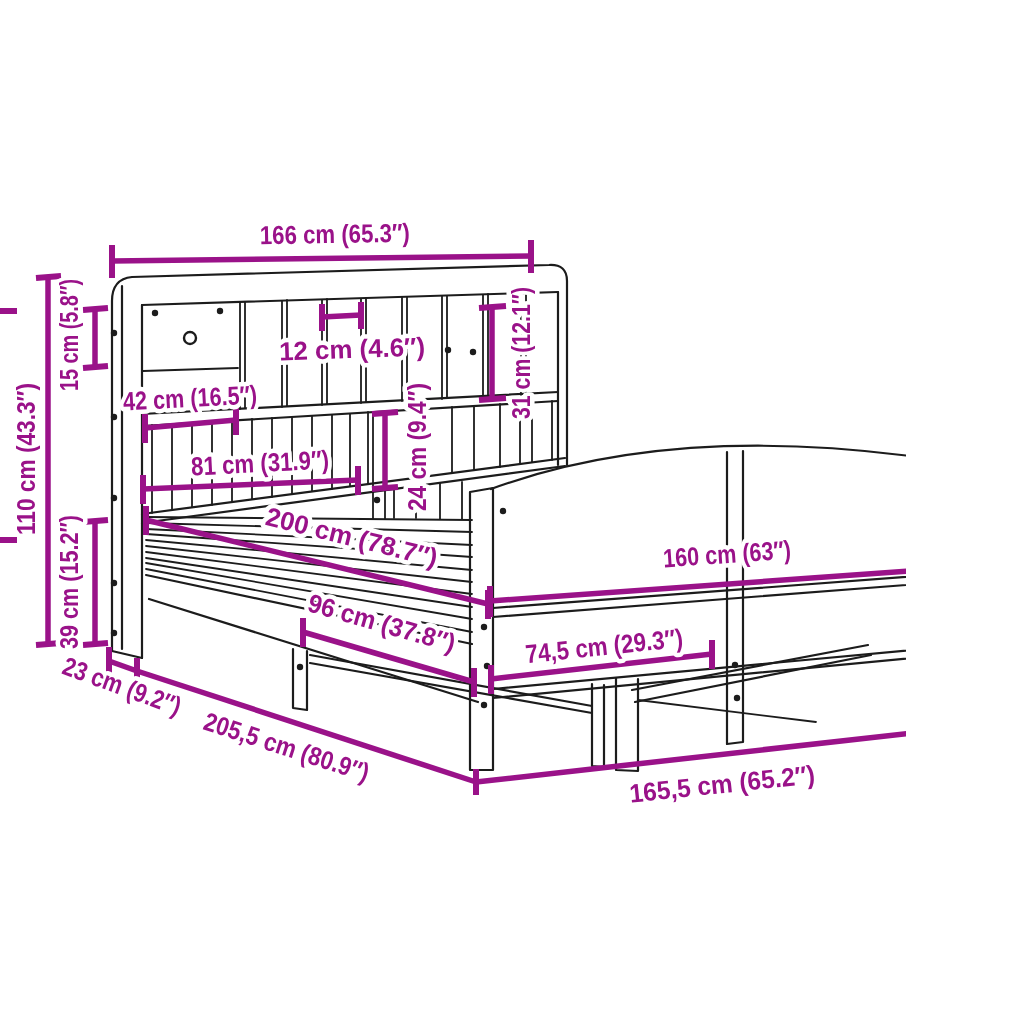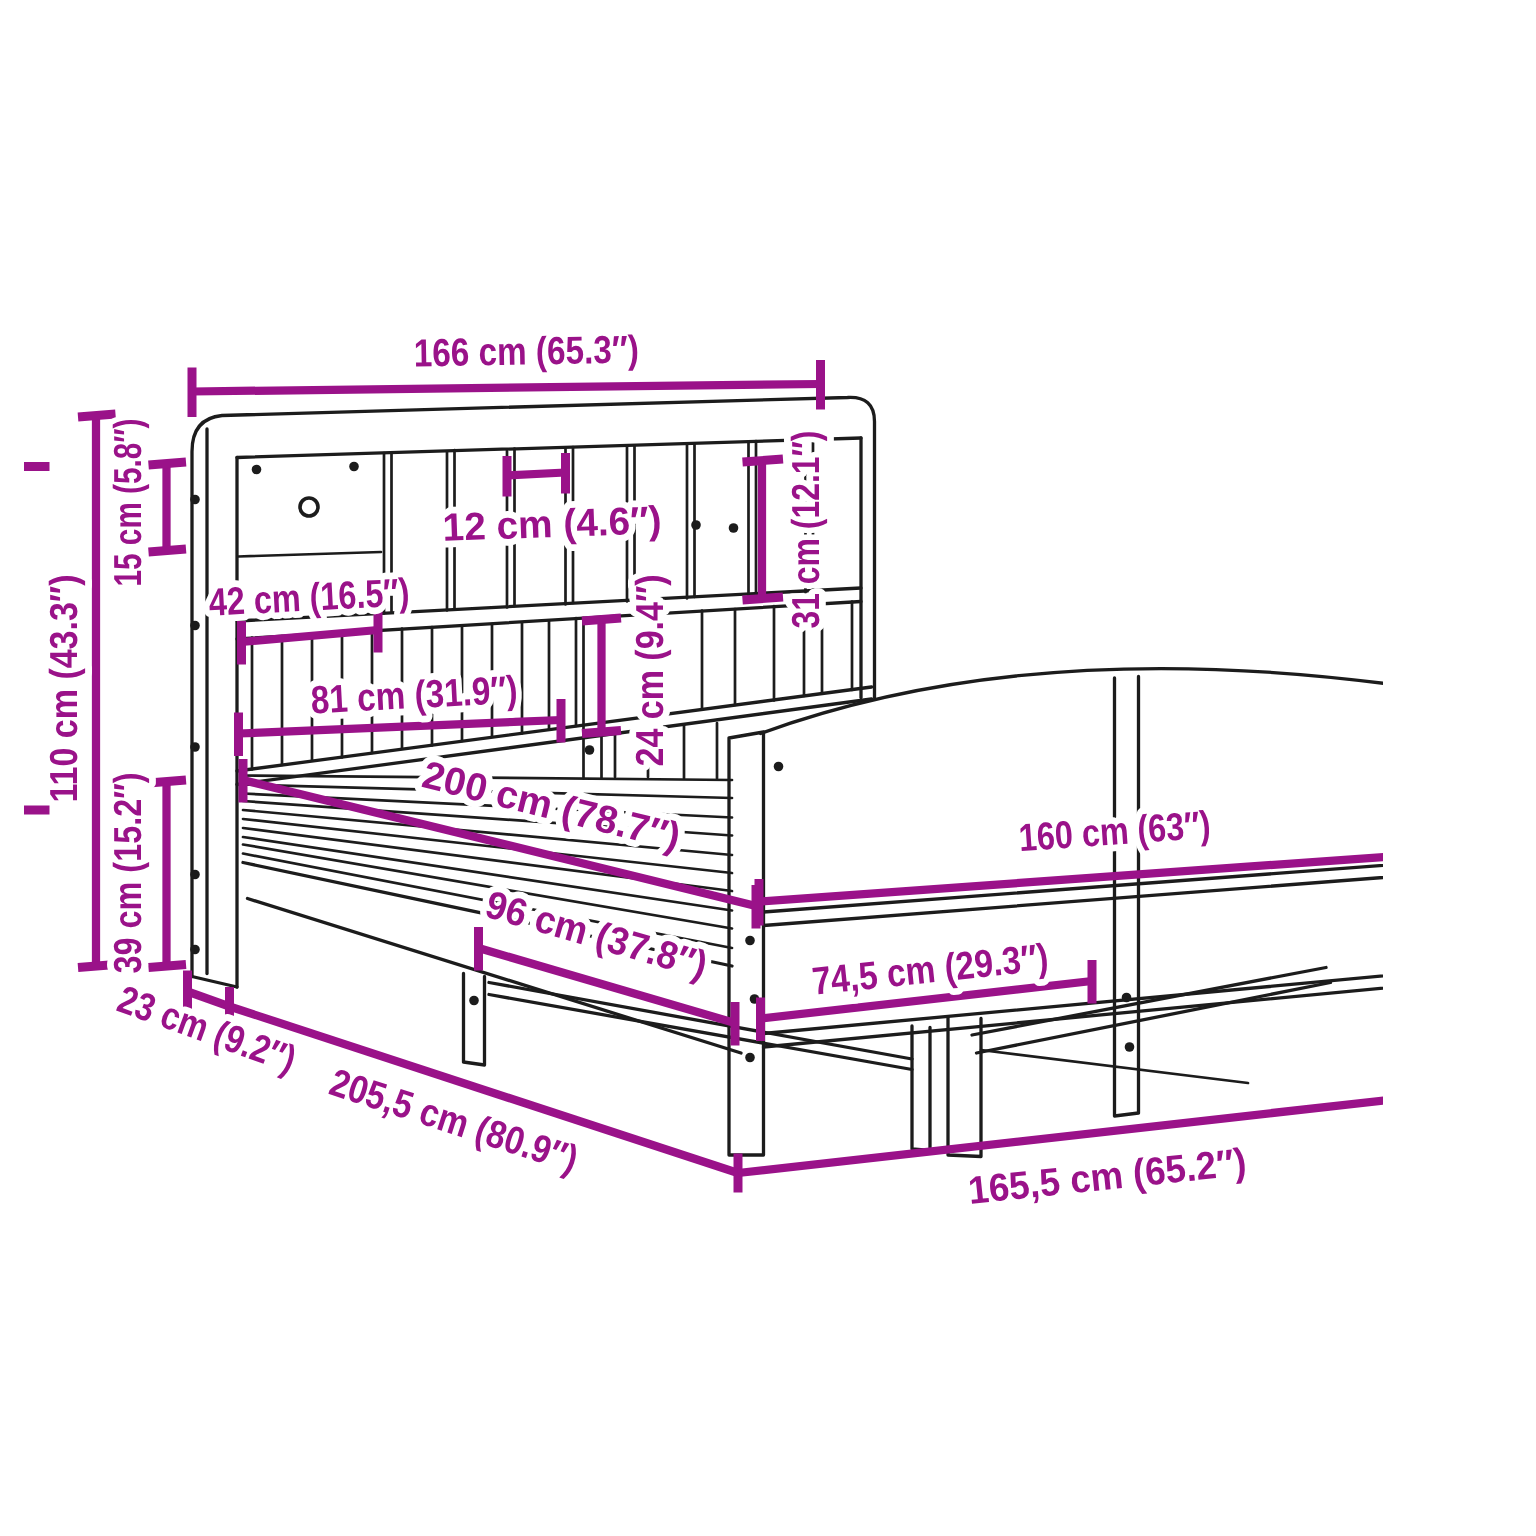--- a/index.html
+++ b/index.html
@@ -2,21 +2,20 @@
 <html style="--accent: #9A1289; --line: #1c1c1c; --bg: #ffffff;"><head>
 <meta charset="utf-8">
 <style>
   html, body { margin: 0; padding: 0; background: #ffffff; }
   .stage {
     position: relative;
     width: 906px; height: 1024px;
     background: var(--bg, #ffffff);
     overflow: hidden;
     font-family: "Liberation Sans", sans-serif;
-    margin-left: 16px;
   }
   svg { display: block; }
   .frame-line {
     fill: none;
     stroke: var(--line, #1c1c1c);
     stroke-width: 2.2;
     stroke-linecap: round;
     stroke-linejoin: round;
   }
   .frame-thin {

